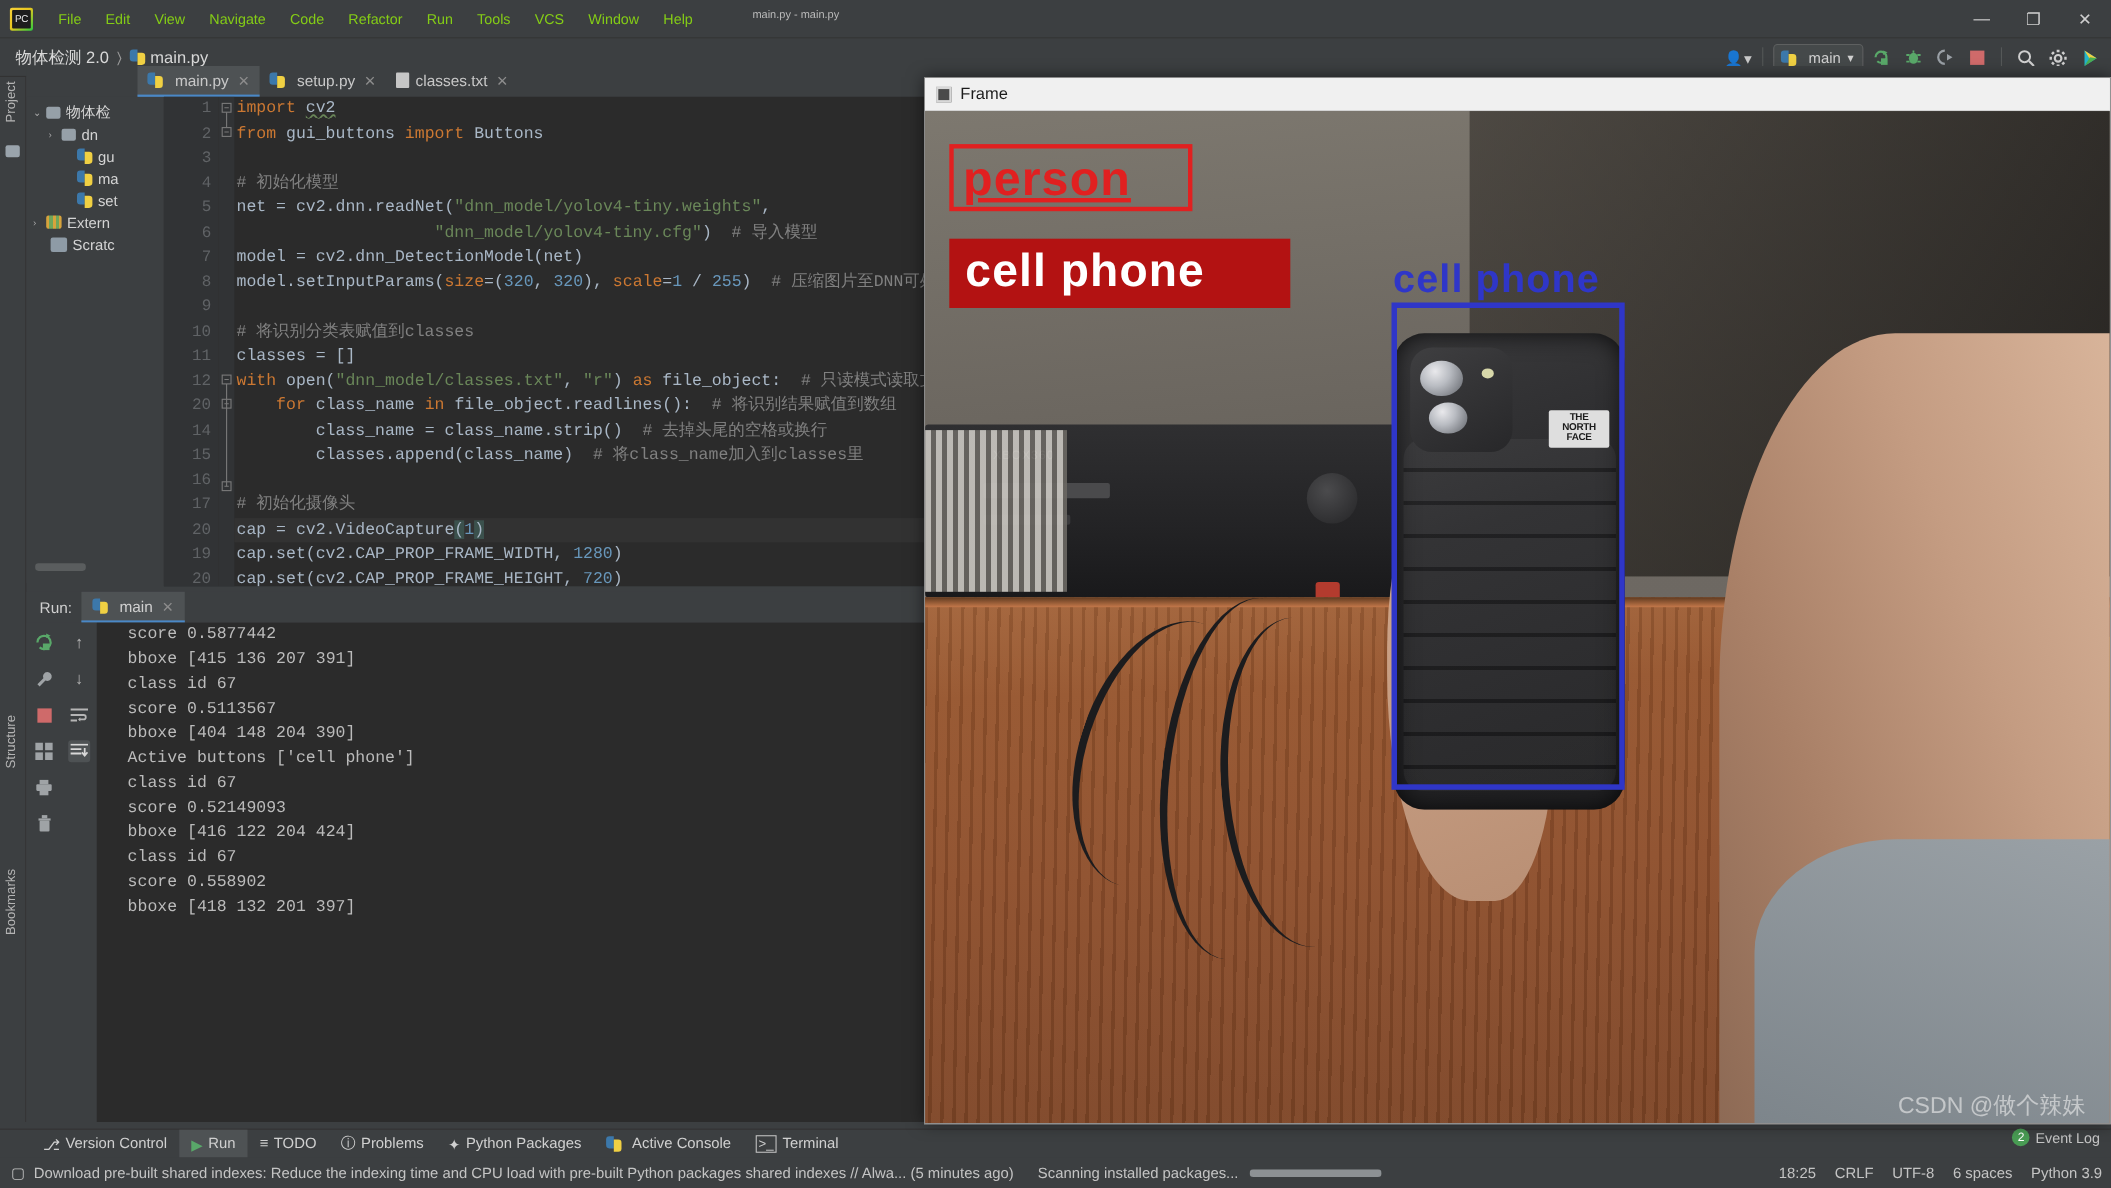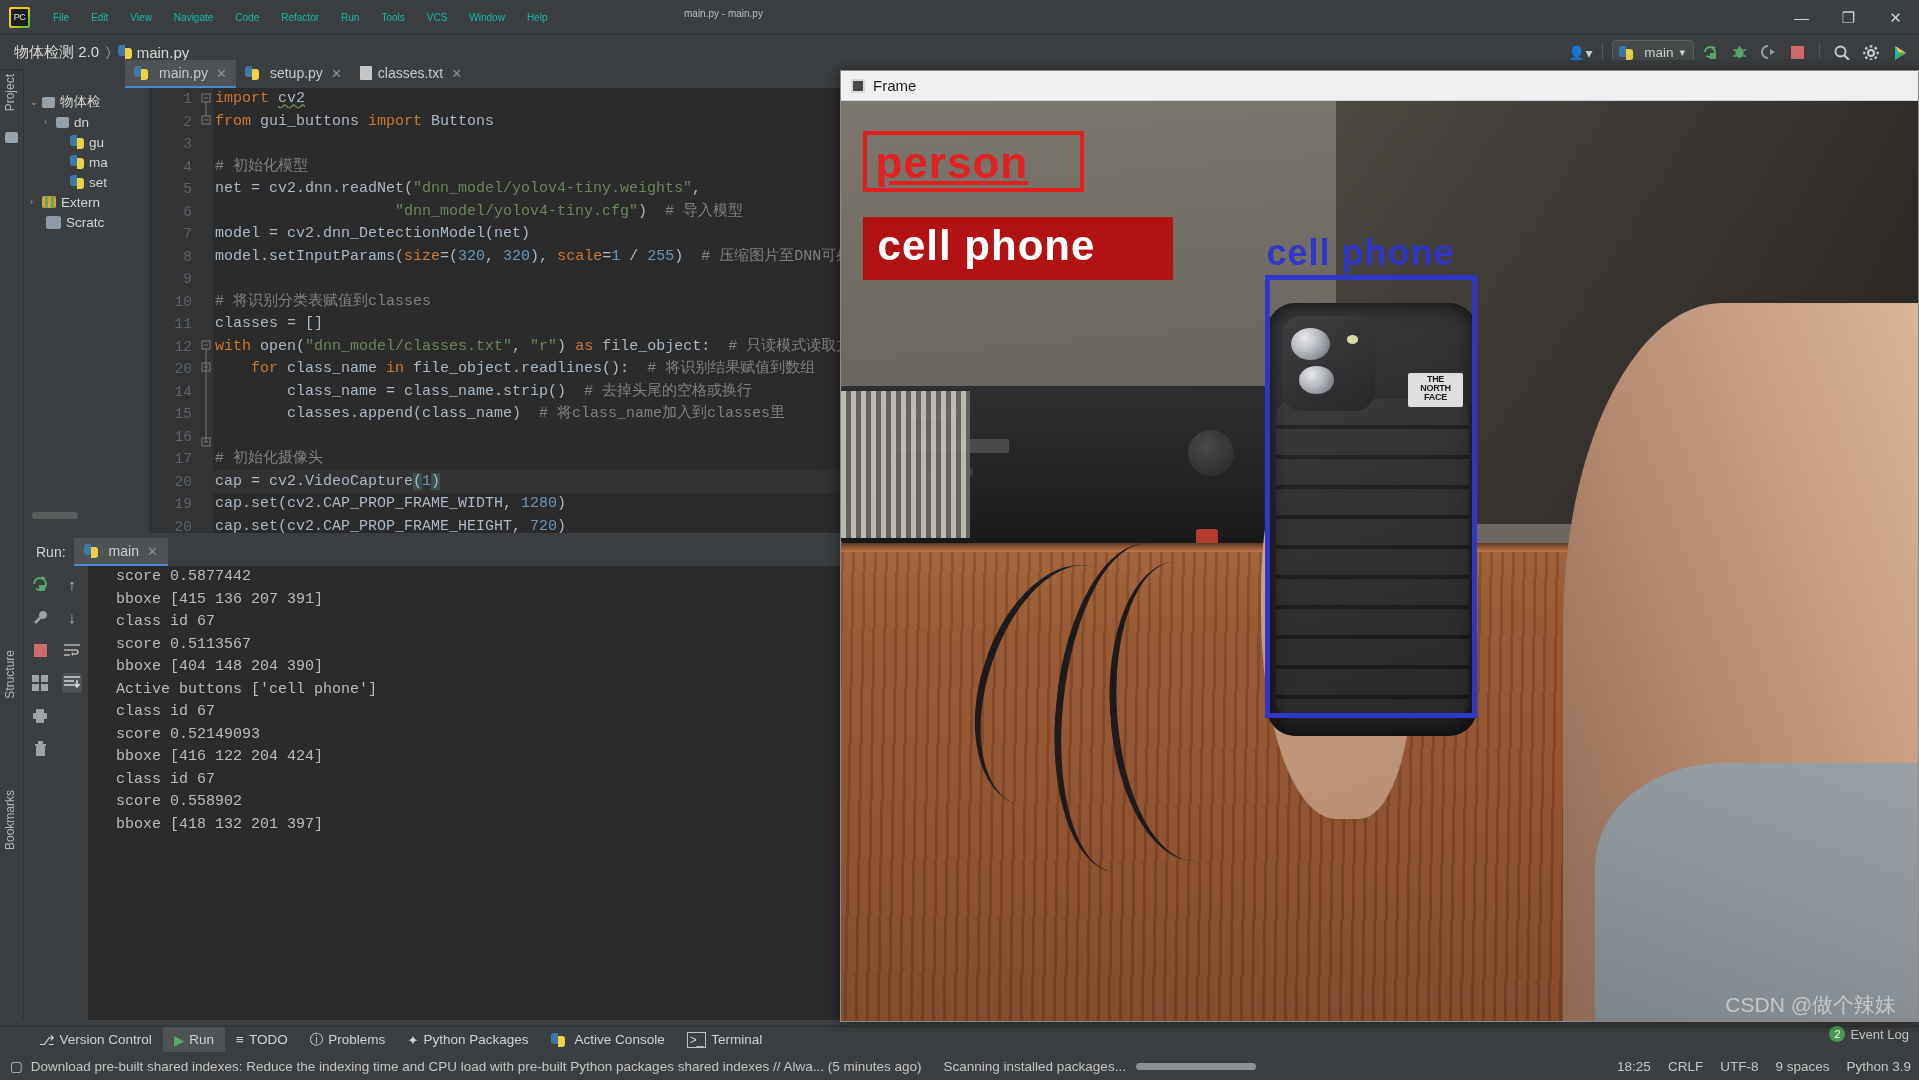--- a/index.html
+++ b/index.html
@@ -24,21 +24,21 @@
     background: linear-gradient(135deg, #f7d13a 0%, #e8c61f 45%, #28c93f 100%);
     border-radius: 2px; position: relative; flex: 0 0 auto;
   }
   .pc-logo::after {
     content: "PC"; position: absolute; inset: 2px;
     background: #1d1d1d; color: #e8e8e8; font-size: 9px;
     display: flex; align-items: center; justify-content: center;
     border-radius: 1px; letter-spacing: -0.5px;
   }
   .menu-item {
-    font-size: 10px; color: #14b8a6; padding: 3px 11px; cursor: default;
+    font-size: 13px; color: #84cc16; padding: 3px 11px; cursor: default;
     white-space: nowrap;
   }
   .win-title {
     position: absolute; left: 684px; top: 8px; font-size: 10px; color: #bbbbbb;
   }
   .win-ctrls { position: absolute; right: 0; top: 0; height: 35px; display: flex; }
   .win-btn {
     width: 47px; height: 35px; display: flex; align-items: center; justify-content: center;
     color: #cfcfcf; font-size: 15px;
   }
@@ -615,21 +615,21 @@
     <span style="margin-left:10px;color:#c0c0c0;">▢</span>
     <span style="margin-left:8px;max-width:905px;overflow:hidden;white-space:nowrap;text-overflow:ellipsis;">Download pre-built shared indexes: Reduce the indexing time and CPU load with pre-built Python packages shared indexes // Alwa... (5 minutes ago)</span>
     <span style="margin-left:22px;">Scanning installed packages...</span>
     <span class="progressbar" style="margin-left:10px;">
         <i></i>
       </span>
     <div class="sb-right">
       <span>18:25</span>
       <span>CRLF</span>
       <span>UTF-8</span>
-      <span>9 spaces</span>
+      <span>6 spaces</span>
       <span>Python 3.9</span>
     </div>
     <div style="position:absolute;right:10px;top:-26px;display:flex;align-items:center;gap:5px;font-size:13px;">
       <span style="background:#499c54;color:#fff;border-radius:50%;width:16px;height:16px;display:flex;align-items:center;justify-content:center;font-size:11px;">2</span>
       <span>Event Log</span>
     </div>
   </div>
 
   <div class="framewin">
     <div class="frametitle">

